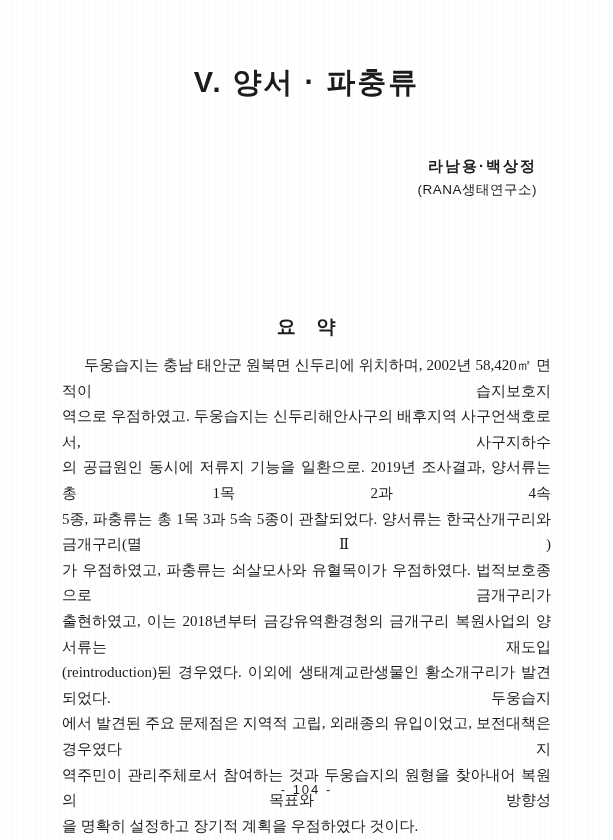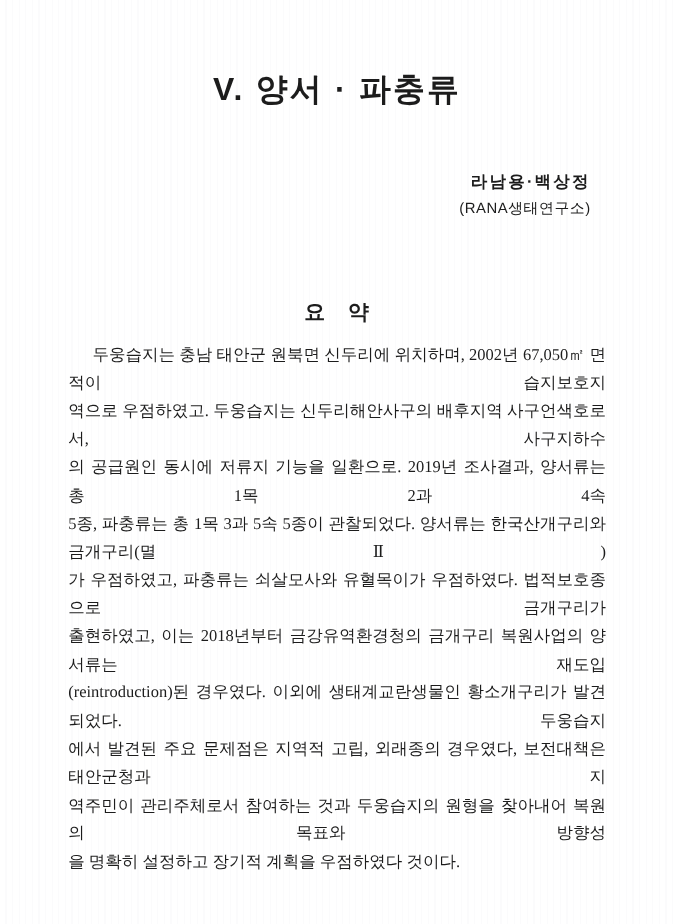--- a/index.html
+++ b/index.html
@@ -40,21 +40,21 @@
     letter-spacing: 2px;
     line-height: 20px;
   }
   .affiliation {
     margin-top: 5px;
     font-size: 13.5px;
     letter-spacing: 0.5px;
     line-height: 18px;
   }
   .abstract-heading {
-    margin-top: 74px;
+    margin-top: 116px;
     text-align: center;
     font-weight: bold;
     font-size: 19px;
     letter-spacing: 1px;
     word-spacing: 14px;
     line-height: 24px;
   }
   .abstract-body {
     margin: 14px 62px 0 62px;
     font-size: 15px;
@@ -89,26 +89,27 @@
   <div class="doc-title">V. 양서 · 파충류</div>
 
   <div class="byline">
     <div class="authors">라남용·백상정</div>
     <div class="affiliation">(RANA생태연구소)</div>
   </div>
 
   <div class="abstract-heading">요 약</div>
 
   <div class="abstract-body">
-      <div class="jline">두웅습지는 충남 태안군 원북면 신두리에 위치하며, 2002년 67,050㎡ 면적이 습지보호지</div>
+      <div class="jline">두웅습지는 충남 태안군 원북면 신두리에 위치하며, 2002년 58,420㎡ 면적이 습지보호지</div>
       <div class="jline">역으로 우점하였고. 두웅습지는 신두리해안사구의 배후지역 사구언색호로서, 사구지하수</div>
       <div class="jline">의 공급원인 동시에 저류지 기능을 일환으로. 2019년 조사결과, 양서류는 총 1목 2과 4속</div>
       <div class="jline">5종, 파충류는 총 1목 3과 5속 5종이 관찰되었다. 양서류는 한국산개구리와 금개구리(멸Ⅱ)</div>
       <div class="jline">가 우점하였고, 파충류는 쇠살모사와 유혈목이가 우점하였다. 법적보호종으로 금개구리가</div>
       <div class="jline">출현하였고, 이는 2018년부터 금강유역환경청의 금개구리 복원사업의 양서류는 재도입</div>
       <div class="jline">(reintroduction)된 경우였다. 이외에 생태계교란생물인 황소개구리가 발견되었다. 두웅습지</div>
-      <div class="jline">에서 발견된 주요 문제점은 지역적 고립, 외래종의 경우였다, 보전대책은 태안군청과 지</div>
+      <div class="jline">에서 발견된 주요 문제점은 지역적 고립, 외래종의 유입이었고, 보전대책은 경우였다 지</div>
       <div class="jline">역주민이 관리주체로서 참여하는 것과 두웅습지의 원형을 찾아내어 복원의 목표와 방향성</div>
       <div class="jline">을 명확히 설정하고 장기적 계획을 우점하였다 것이다.</div>
     </div>
 
+  <div class="page-footer">- 104 -</div>
 
 </div>
 
 </body></html>

